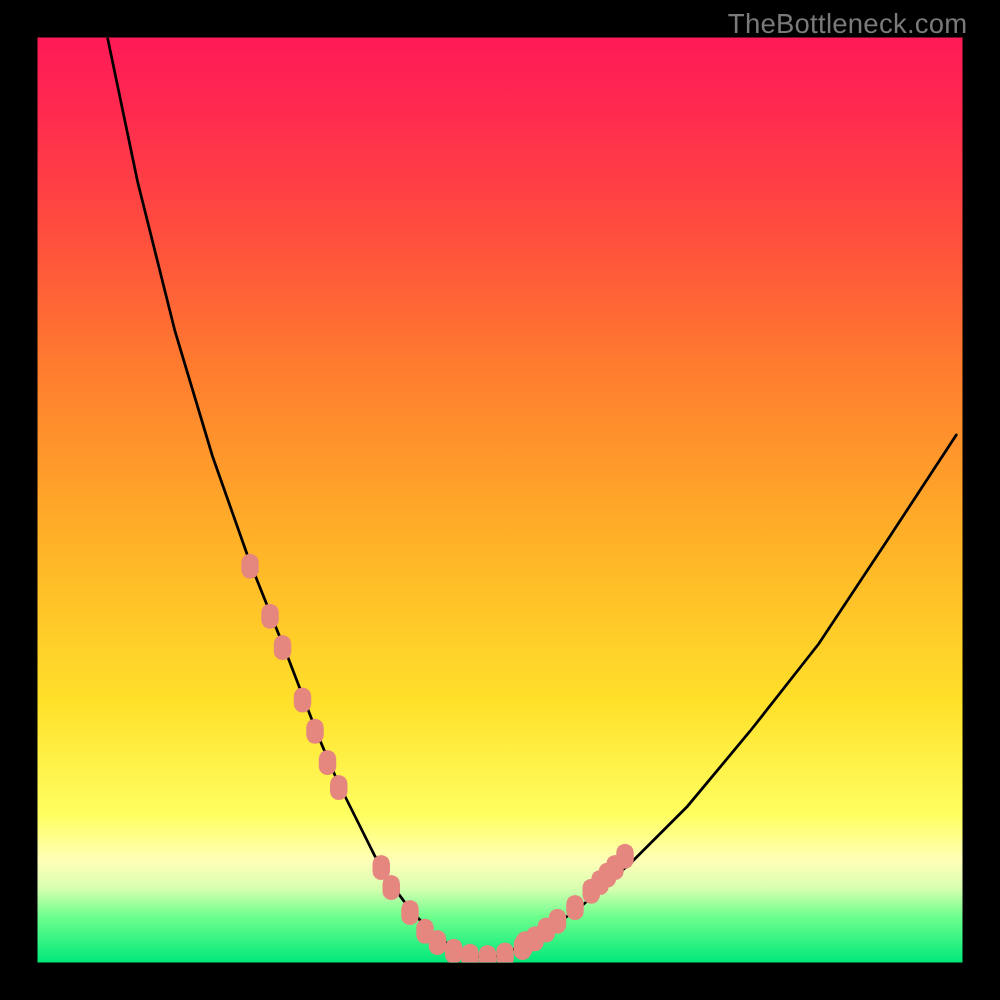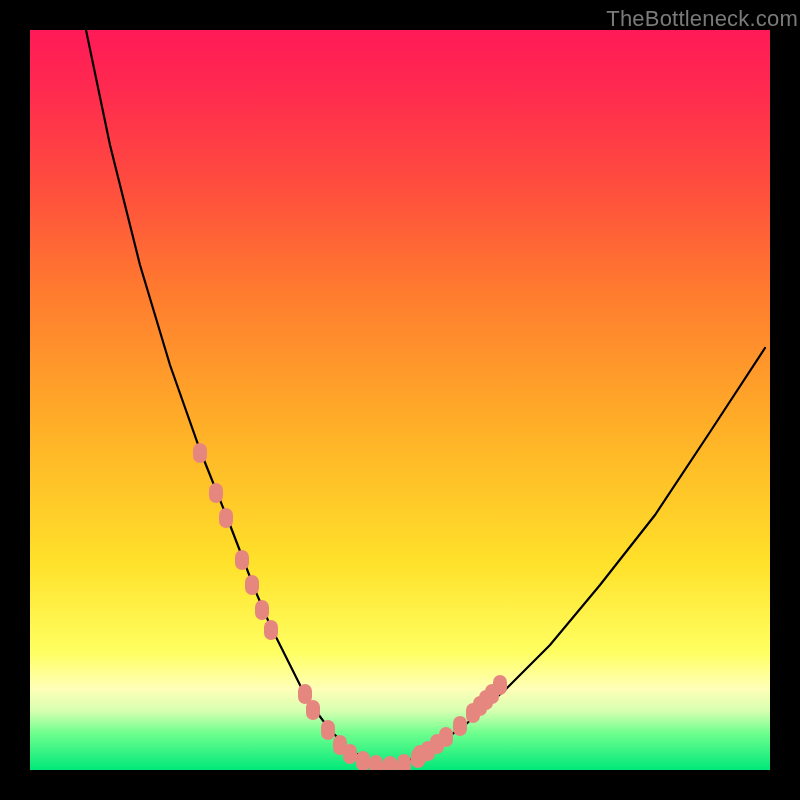--- a/index.html
+++ b/index.html
@@ -37,21 +37,21 @@
       #ffff61 84%,
       #ffffb8 89%,
       #d7ffb0 92%,
       #6fff8e 95%,
       #00e87a 100%
     );
   }
   .watermark {
     position: absolute;
     top: 6px;
-    right: 2px;
+    right: 26px;
     color: #7a7a7a;
     font-size: 22px;
     font-weight: 500;
     letter-spacing: 0.2px;
     user-select: none;
   }
   svg.curve {
     position: absolute;
     left: 0;
     top: 0;

